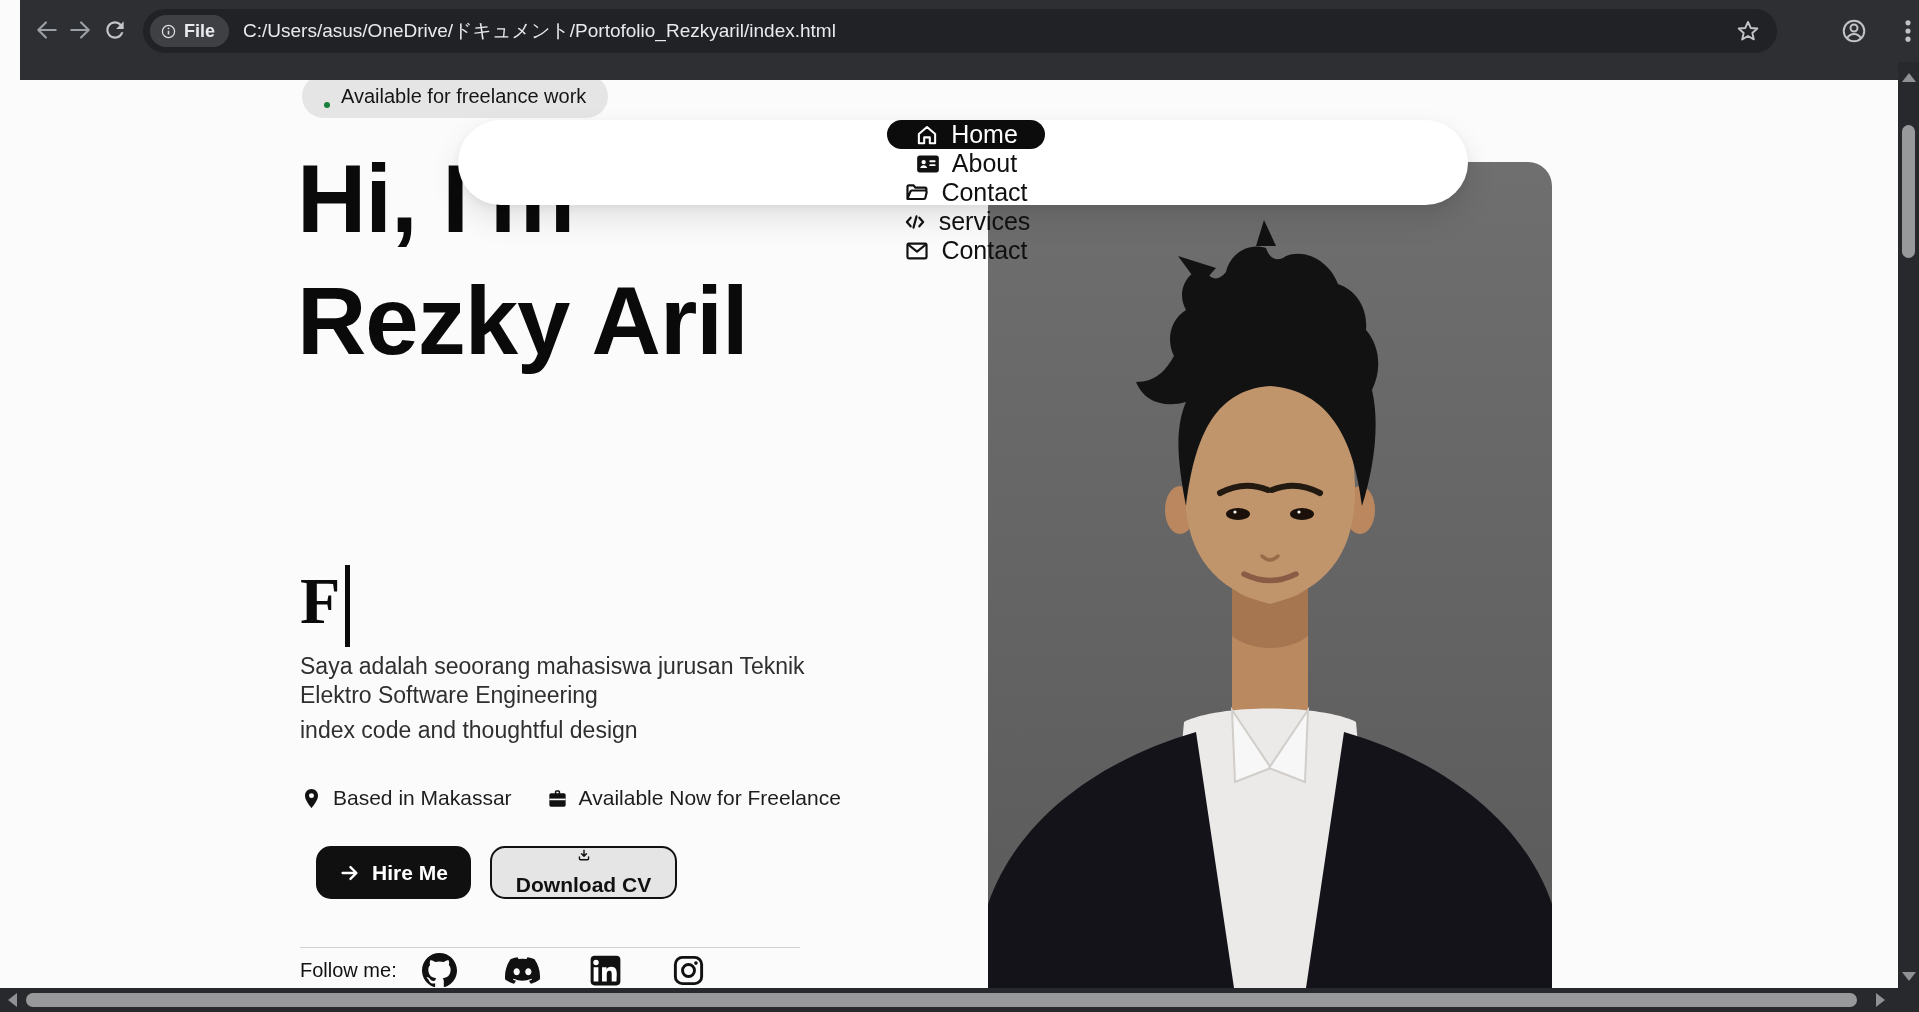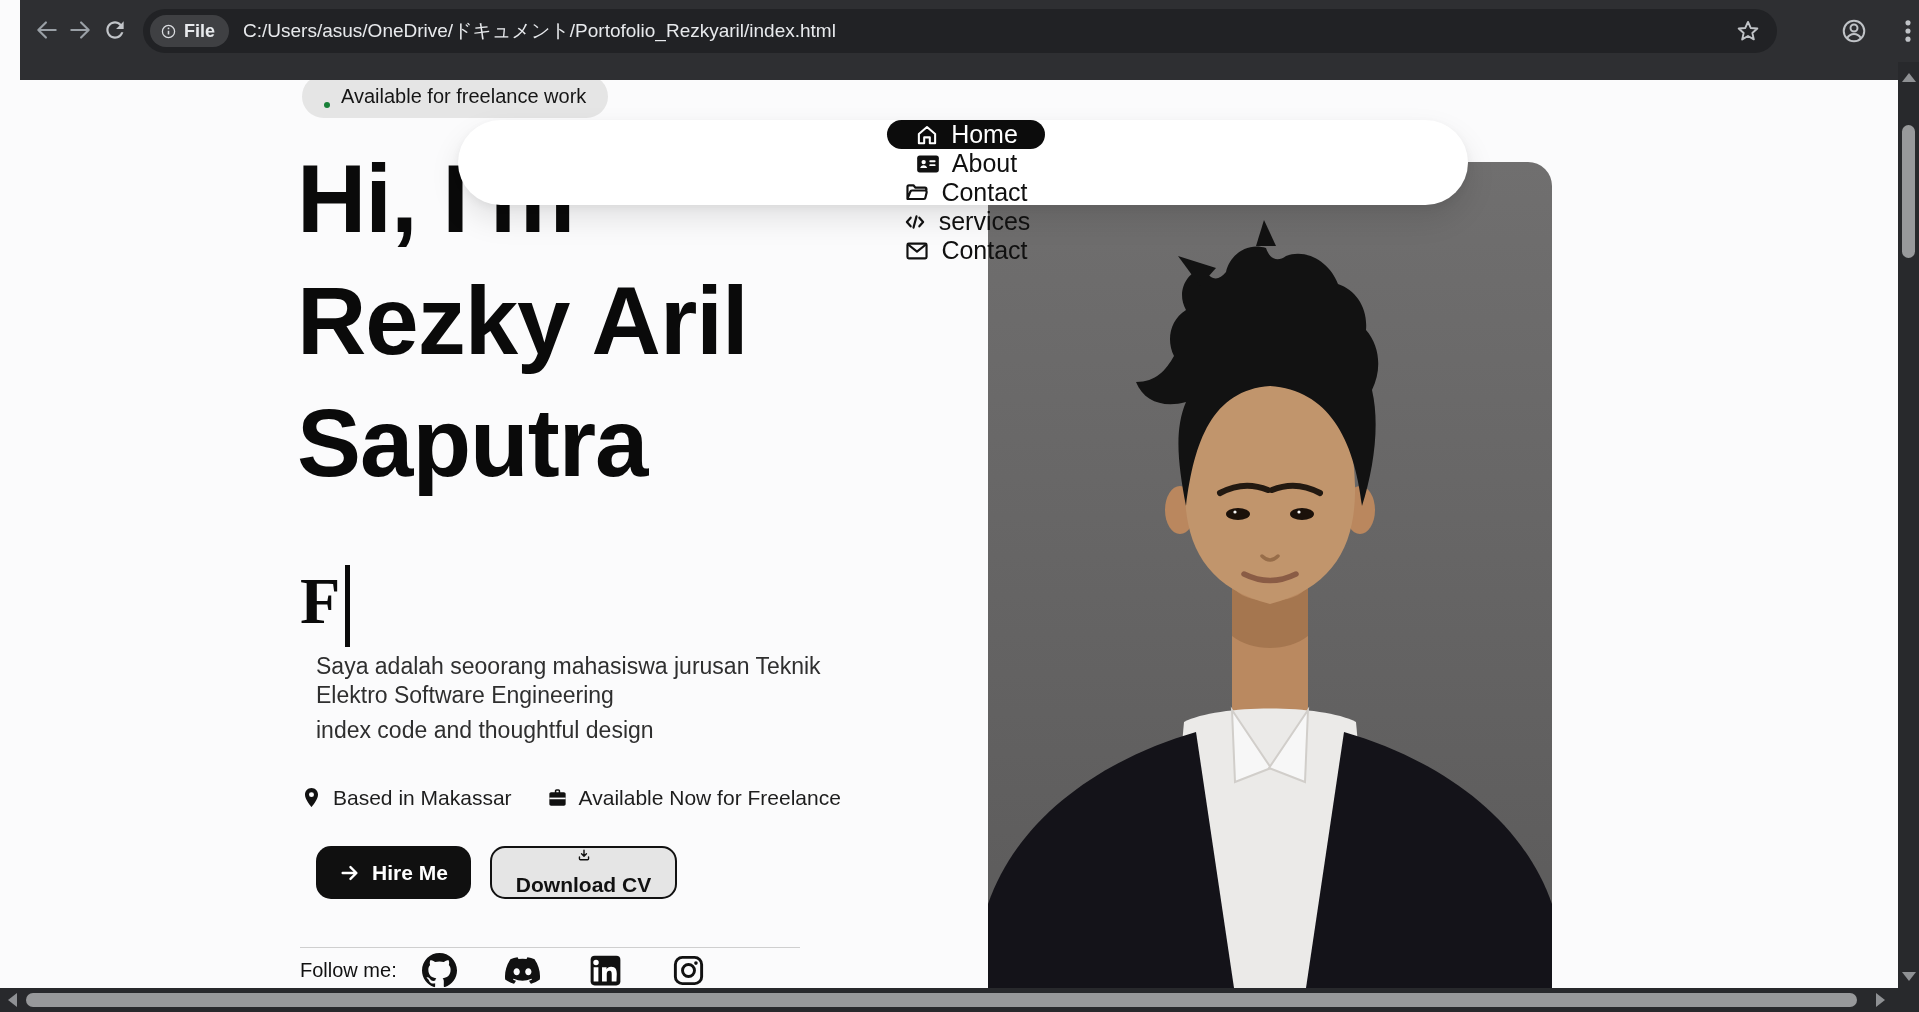--- a/index.html
+++ b/index.html
@@ -41,25 +41,25 @@
   .nav-item svg { width:26px; height:26px; }
   .nav-item.active { background:#0c0c0c; color:#ffffff; height:50px; border-radius:25px; padding:0 27px; }
 
   .h1 { position:absolute; left:297px; top:76px; font-size:96px; line-height:122px; font-weight:700;
         color:#0a0a0a; letter-spacing:-1px; z-index:3; }
 
   .typed { position:absolute; left:300px; top:498px; display:flex; align-items:center; z-index:3; }
   .typed .tchar { font-family:"Liberation Serif","DejaVu Serif",serif; font-weight:700; font-size:66px; line-height:66px; color:#0a0a0a; }
   .typed .cursor { width:5px; height:82px; background:#0a0a0a; margin-left:5px; transform:translateY(5px); }
 
-  .desc { position:absolute; left:300px; top:590px; width:550px; font-size:23px; line-height:29px; color:#2f2f2f; z-index:3;margin-left:16px; }
+  .desc { position:absolute; left:300px; top:590px; width:550px; font-size:23px; line-height:29px; color:#2f2f2f; z-index:3; }
   .desc .d2 { margin-top:6px; }
 
   .meta { position:absolute; left:300px; top:724px; display:flex; gap:34px; align-items:center; z-index:3; }
-  .meta-item { display:flex; gap:10px; font-size:21px; color:#1d1d1d; }
+  .meta-item { display:flex; align-items:center; gap:10px; font-size:21px; color:#1d1d1d; }
   .meta-item svg { width:23px; height:23px; }
 
   .btn-row { position:absolute; left:316px; top:784px; display:flex; gap:19px; z-index:3; }
   .btn { display:flex; align-items:center; gap:11px; height:53px; border-radius:15px; font-size:21px;
          font-weight:600; cursor:pointer; }
   .btn svg { width:22px; height:22px; }
   .btn-primary { background:#101010; color:#fff; padding:0 23px; }
   .btn-outline { background:#e5e5e5; color:#111; border:2.5px solid #111; padding:0 24px;flex-direction:column; }
 
   .divider { position:absolute; left:300px; top:885px; width:500px; height:1px; background:#cfcfcf; z-index:3; }
@@ -206,21 +206,20 @@
           <rect x="3.2" y="5.2" width="17.6" height="13.6" rx="1.2" fill="none" stroke="#111" stroke-width="2"></rect>
           <path d="m3.8 6 8.2 6.6L20.2 6" fill="none" stroke="#111" stroke-width="2" stroke-linejoin="round"></path>
         </svg>
         <span>Contact</span>
       </div>
     </div>
 
     <div class="h1">
       <div>Hi, I'm</div>
       <div>Rezky Aril</div>
-      <div>Saputra</div>
     </div>
 
     <div class="typed">
       <span class="tchar">F</span>
       <span class="cursor"></span>
     </div>
 
     <div class="desc">
       <div class="d1">Saya adalah seoorang mahasiswa jurusan Teknik Elektro Software Engineering</div>
       <div class="d2">index code and thoughtful design</div>

